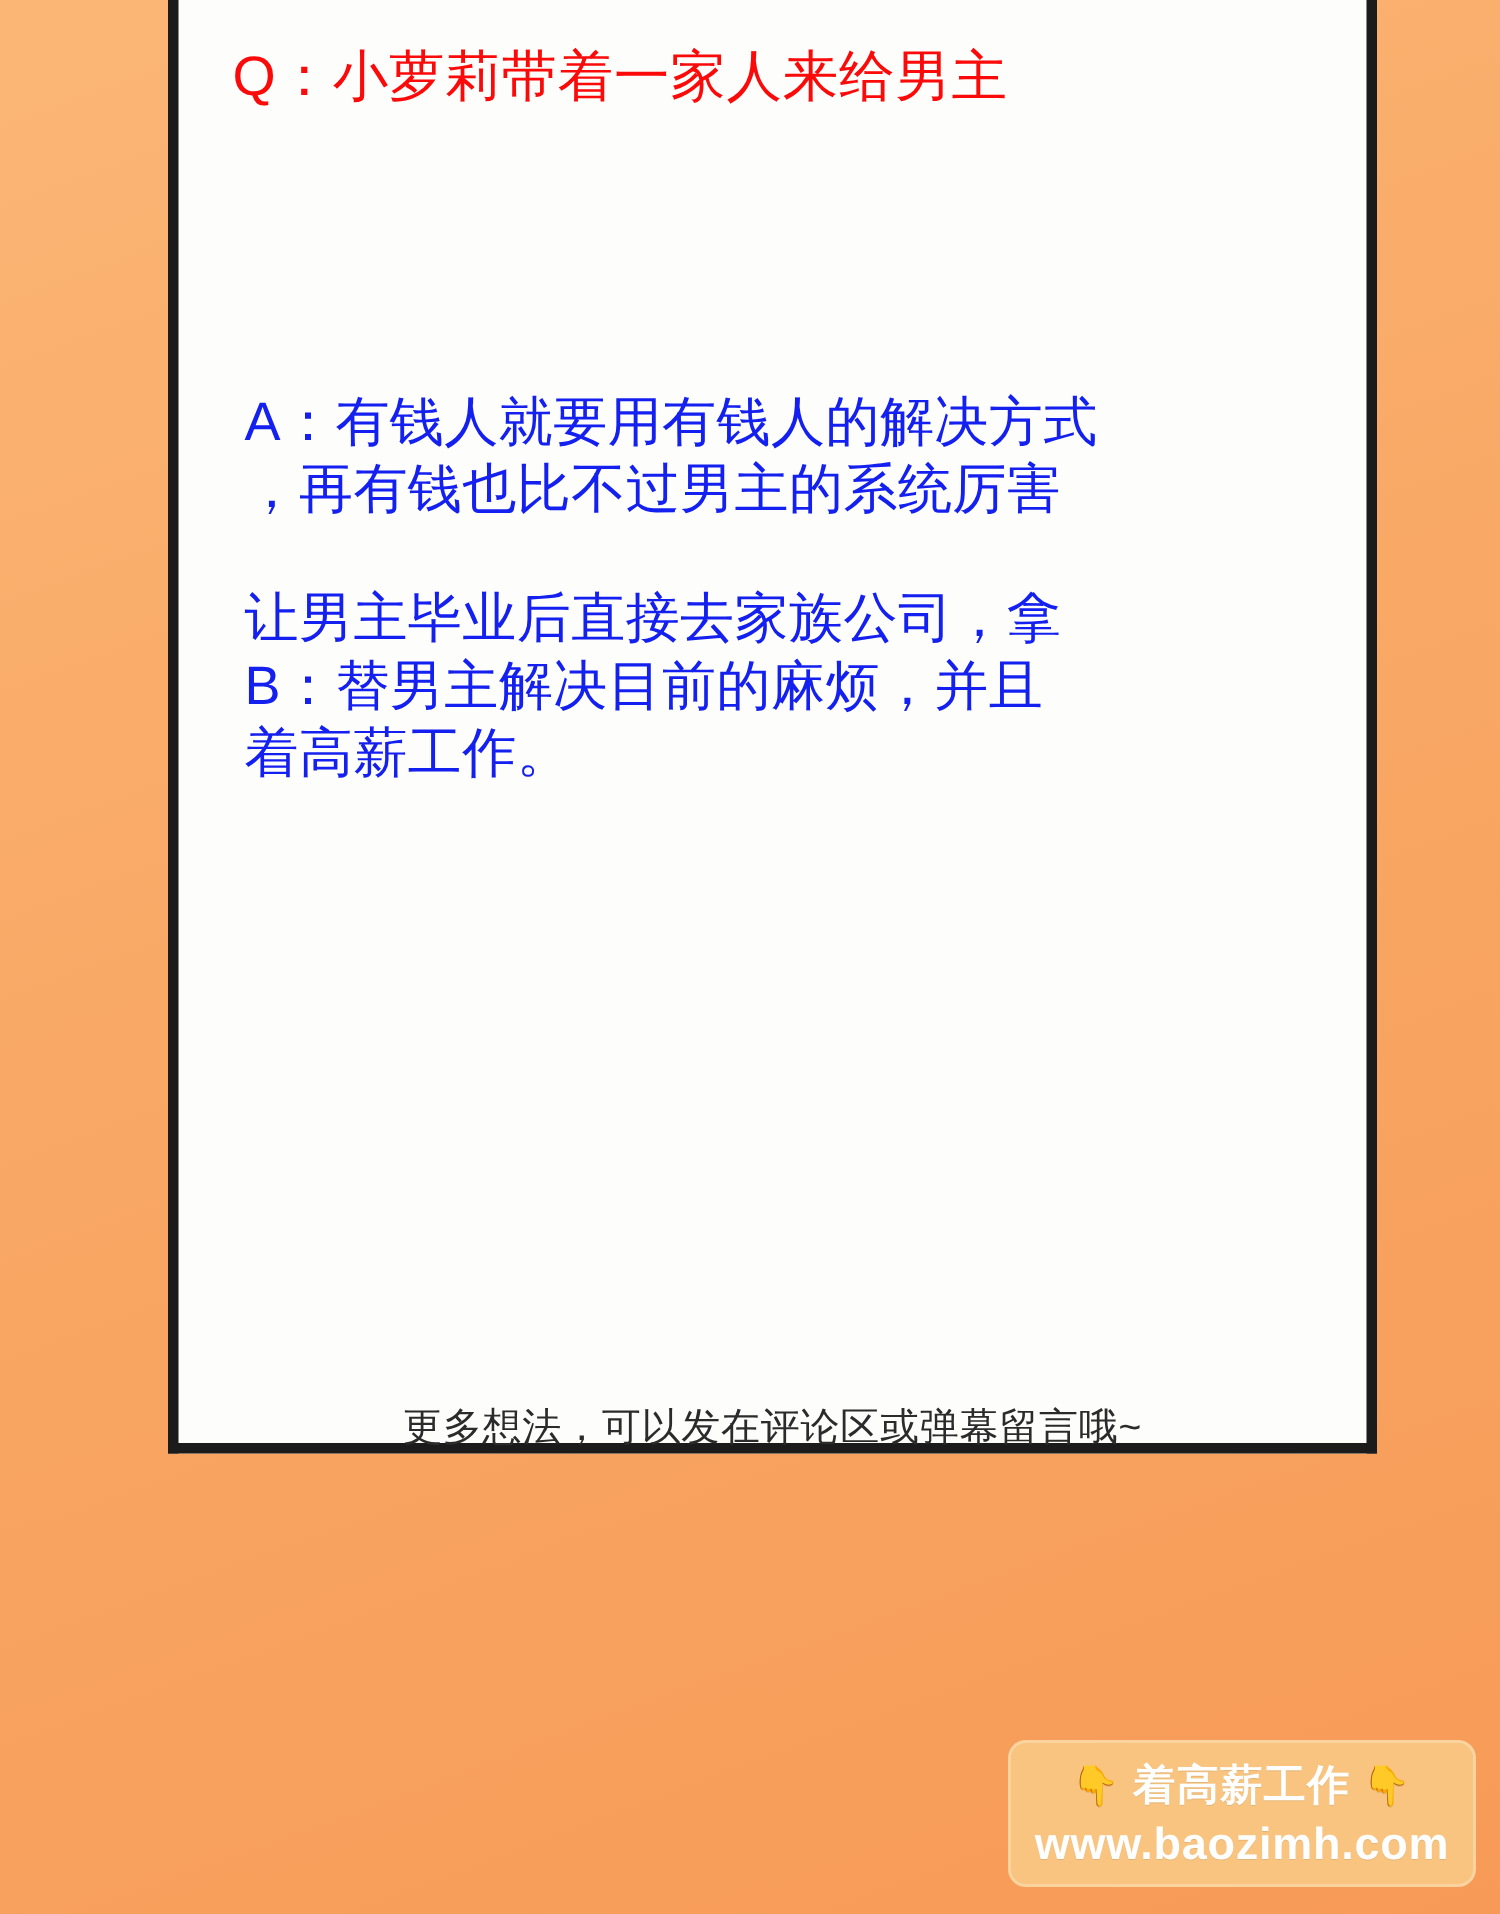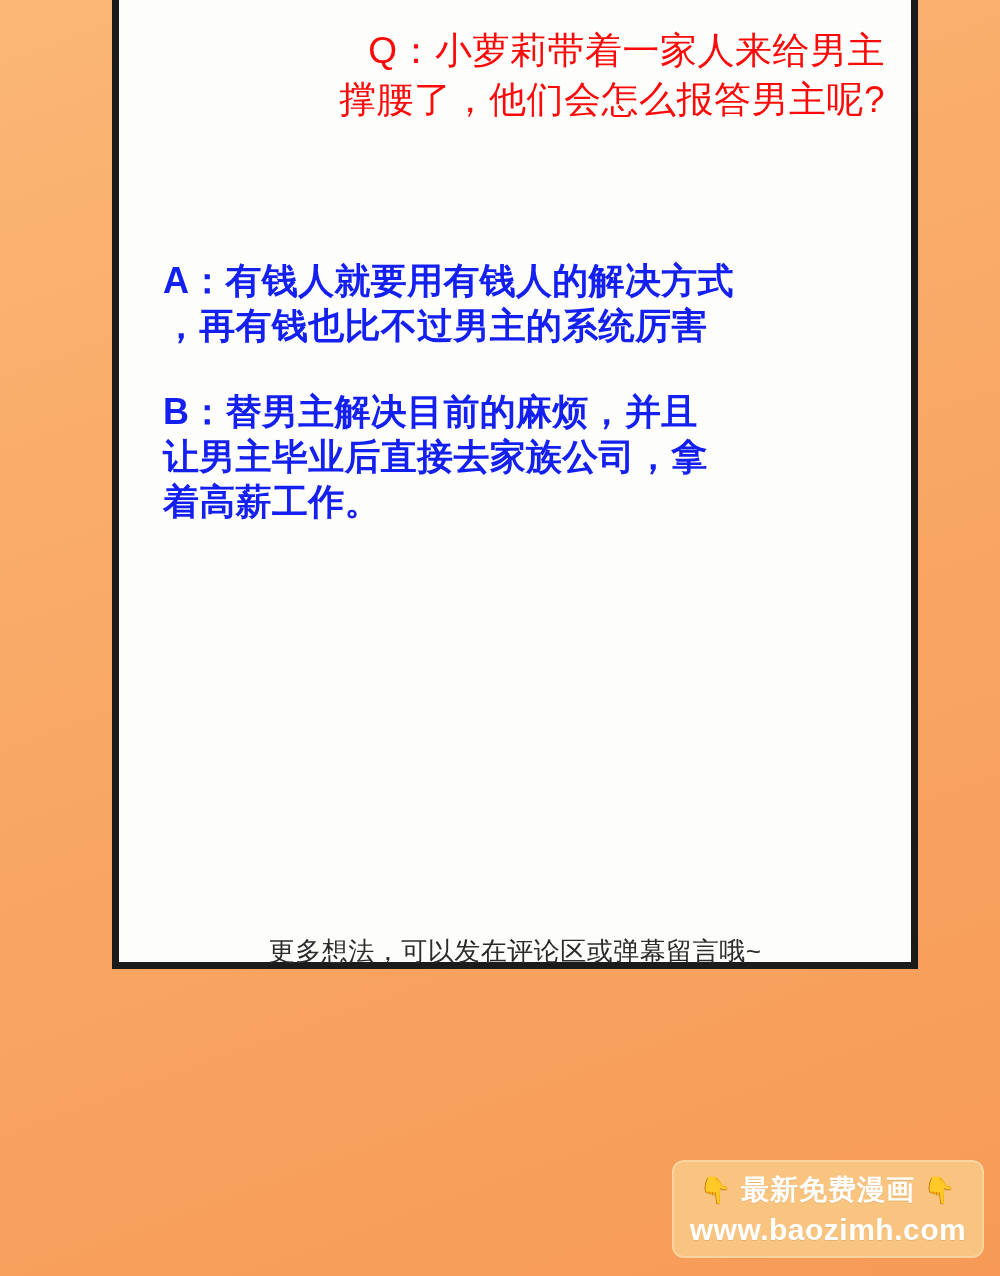--- a/index.html
+++ b/index.html
@@ -37,38 +37,36 @@
   .q-block {
     position: absolute;
     left: 36px;
     top: 32px;
     width: 730px;
     color: #fb0a0a;
     font-size: 37px;
     line-height: 1.33;
     letter-spacing: 0.5px;
     font-weight: 400;
-    text-align: right;
   }
   .q-line {
     white-space: nowrap;
   }
   .answers {
     position: absolute;
     left: 44px;
     top: 264px;
     width: 726px;
   }
   .ans {
     color: #1420f0;
     font-size: 36px;
     line-height: 1.26;
     letter-spacing: 0.3px;
     margin-bottom: 34px;
-    font-weight: bold;
   }
   .ans .line {
     white-space: nowrap;
   }
   .ans.a { margin-bottom: 40px; }
   .ans.b { margin-bottom: 98px; }
   .footnote {
     position: absolute;
     left: 0;
     width: 100%;
@@ -130,46 +128,45 @@
 </style>
 </head>
 <body>
 
 <div id="stage">
 
   <div id="card">
 
     <div class="q-block">
       <div class="q-line">Q：小萝莉带着一家人来给男主</div>
-      <div class="q-line">撑腰了，他们会怎么报答男主呢?</div>
     </div>
 
     <div class="answers">
 
       <div class="ans a">
         <div class="line">A：有钱人就要用有钱人的解决方式</div>
         <div class="line">，再有钱也比不过男主的系统厉害</div>
       </div>
 
       <div class="ans b">
+        <div class="line">让男主毕业后直接去家族公司，拿</div>
         <div class="line">B：替男主解决目前的麻烦，并且</div>
-        <div class="line">让男主毕业后直接去家族公司，拿</div>
         <div class="line">着高薪工作。</div>
       </div>
 
 
     </div>
 
     <div class="footnote">更多想法，可以发在评论区或弹幕留言哦~</div>
 
   </div>
 
 
   <div id="badge">
     <div class="top-row">
       <span class="hand">👇</span>
-      <span>最新免费漫画</span>
+      <span>着高薪工作</span>
       <span class="hand">👇</span>
     </div>
     <div class="url">www.baozimh.com</div>
   </div>
 
 </div>
 
 </body></html>

